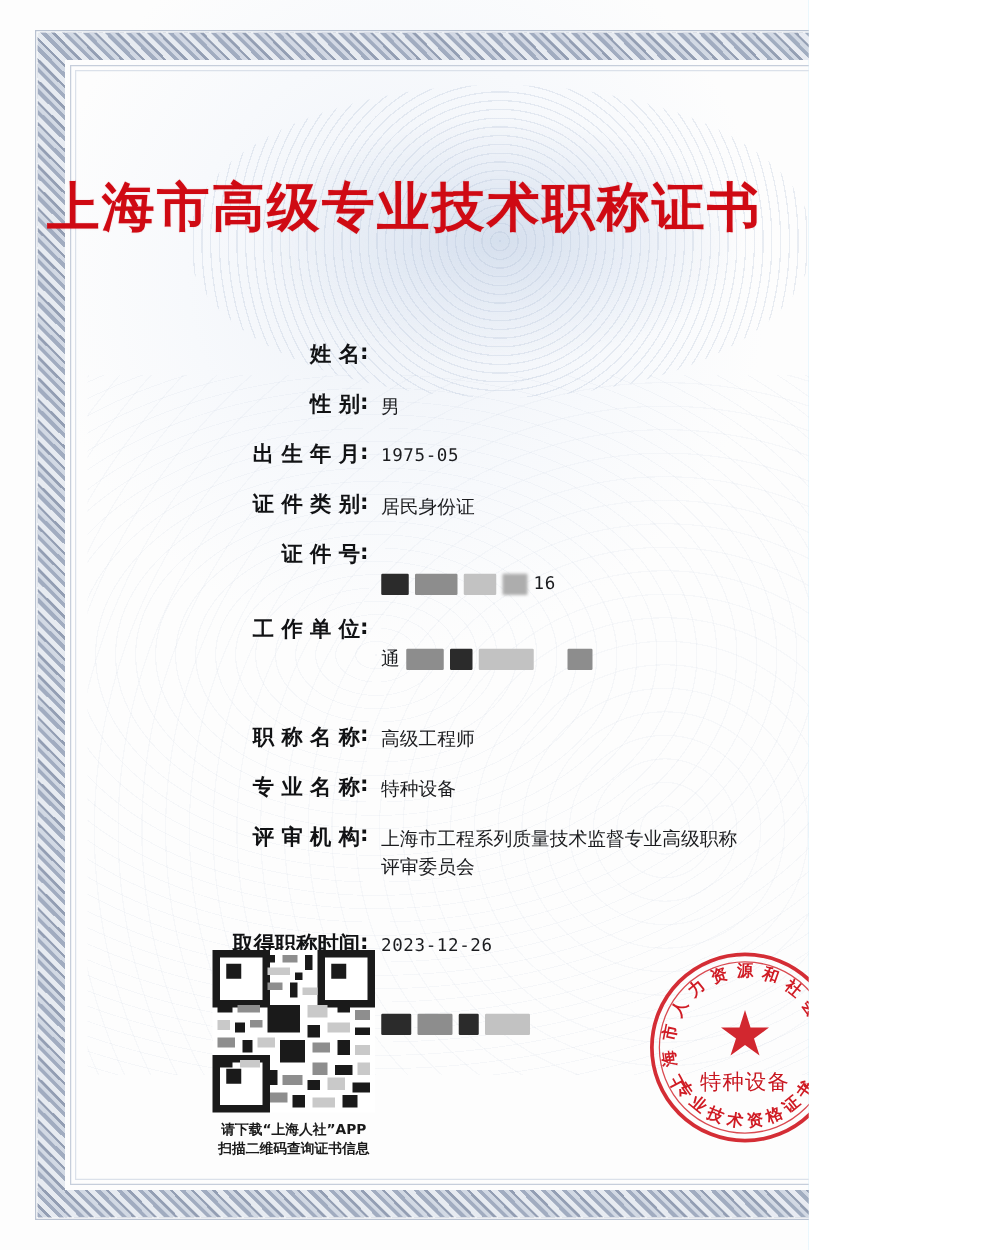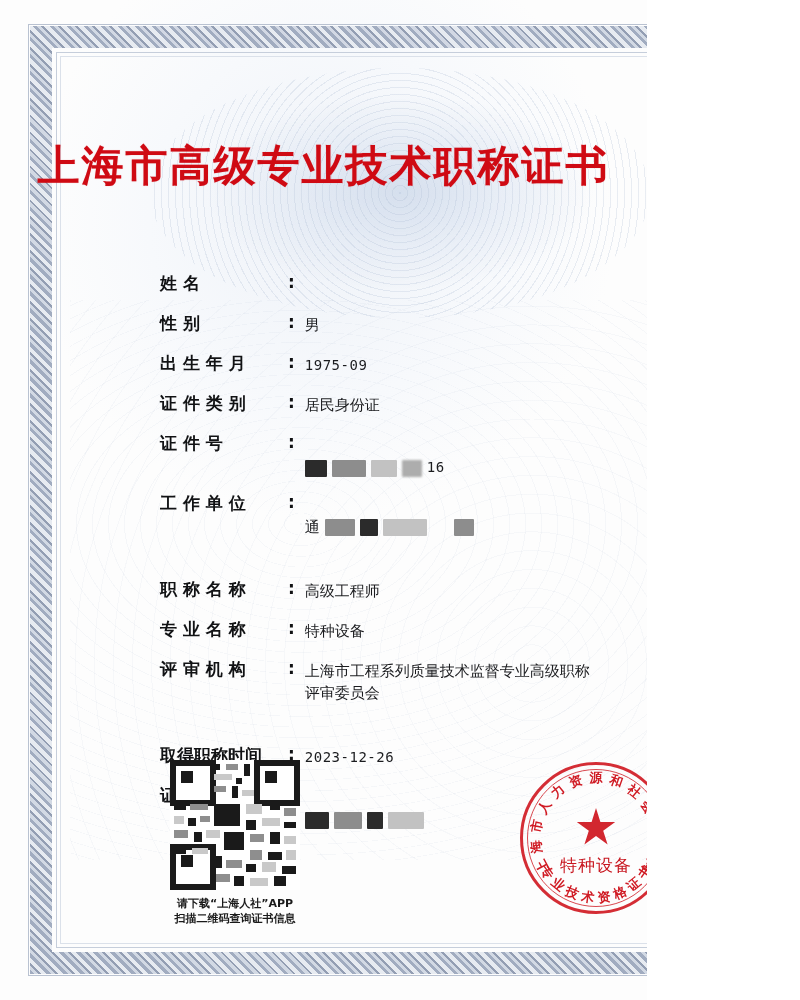--- a/index.html
+++ b/index.html
@@ -133,20 +133,21 @@
     font-weight: bold;
     font-size: 17px;
     color: #111214;
     display: flex;
     justify-content: space-between;
     letter-spacing: 0;
   }
   .field-label.tight {
     letter-spacing: 0;
     display: block;
+    text-align: right;
   }
   .field-colon {
     font-family: "DejaVu Sans", sans-serif;
     font-weight: bold;
     font-size: 17px;
     color: #111214;
     margin-right: 10px;
   }
   .field-value {
     font-family: "DejaVu Sans", sans-serif;
@@ -305,21 +306,21 @@
 
     <div class="field-row">
       <div class="field-label tight">性        别</div>
       <div class="field-colon">:</div>
       <div class="field-value">男</div>
     </div>
 
     <div class="field-row">
       <div class="field-label tight">出 生 年 月</div>
       <div class="field-colon">:</div>
-      <div class="field-value mono">1975-09</div>
+      <div class="field-value mono">1975-05</div>
     </div>
 
     <div class="field-row">
       <div class="field-label tight">证 件 类 别</div>
       <div class="field-colon">:</div>
       <div class="field-value">居民身份证</div>
     </div>
 
     <div class="field-row">
       <div class="field-label tight">证  件  号</div>

